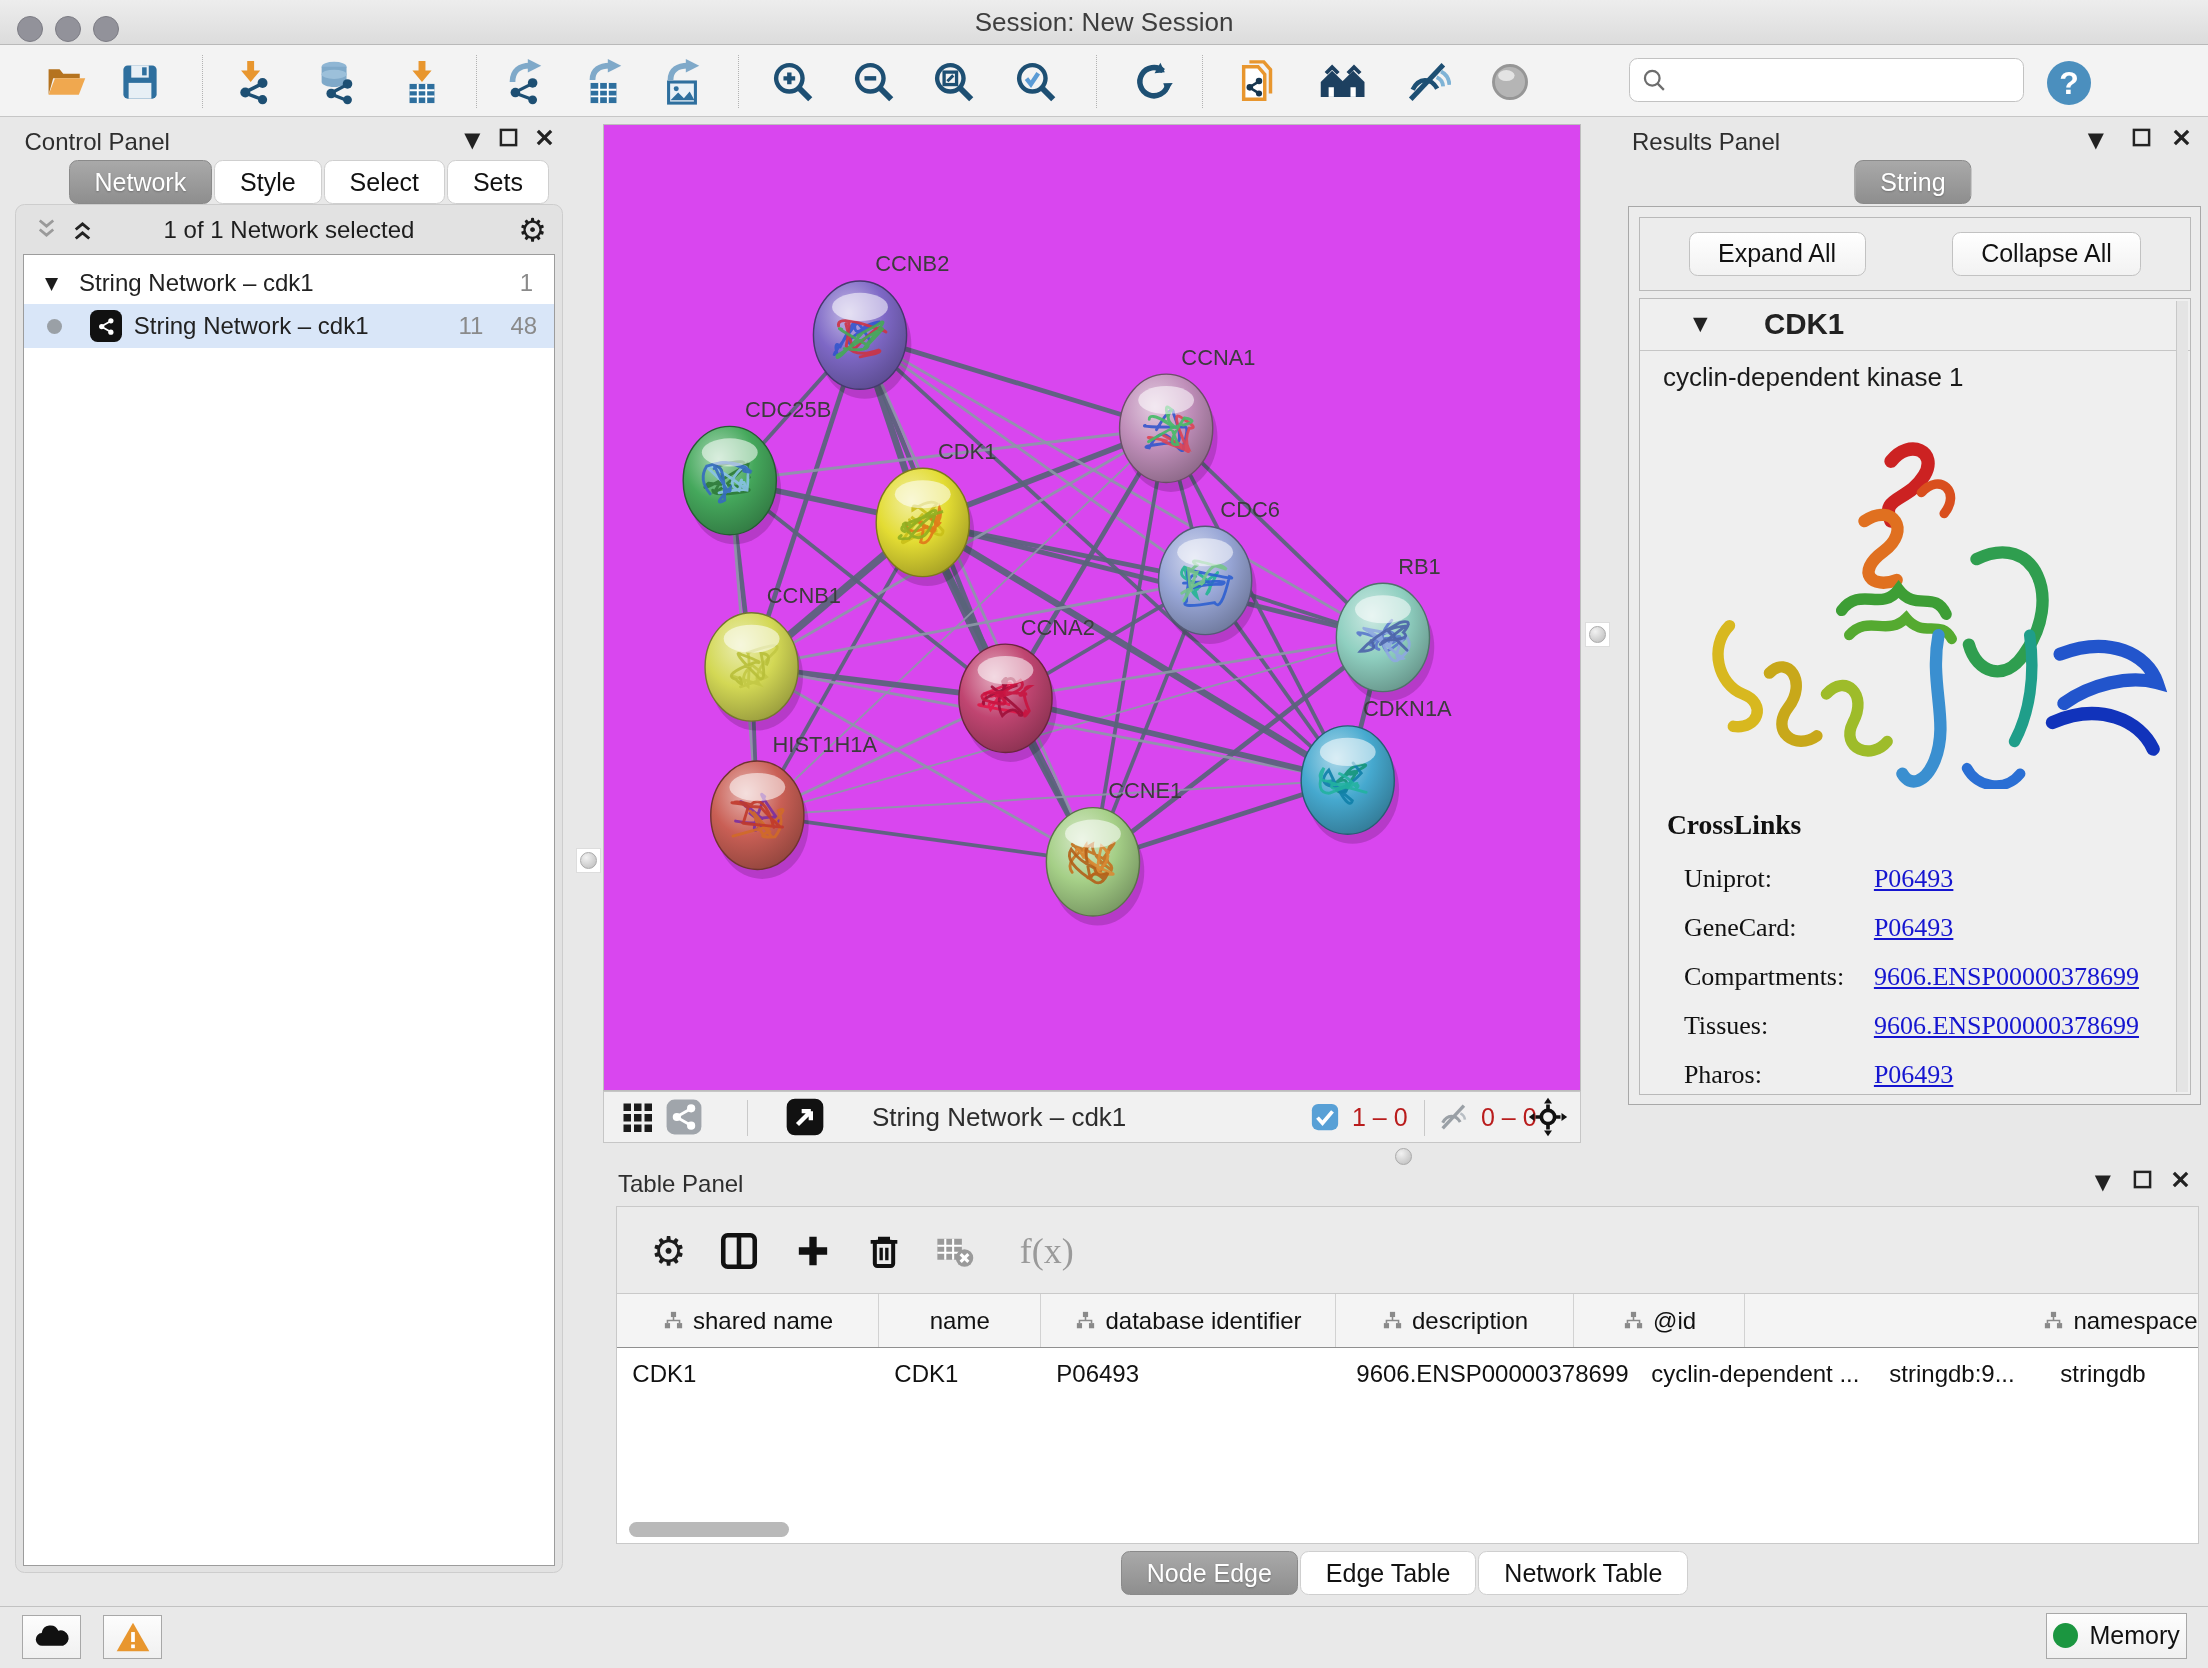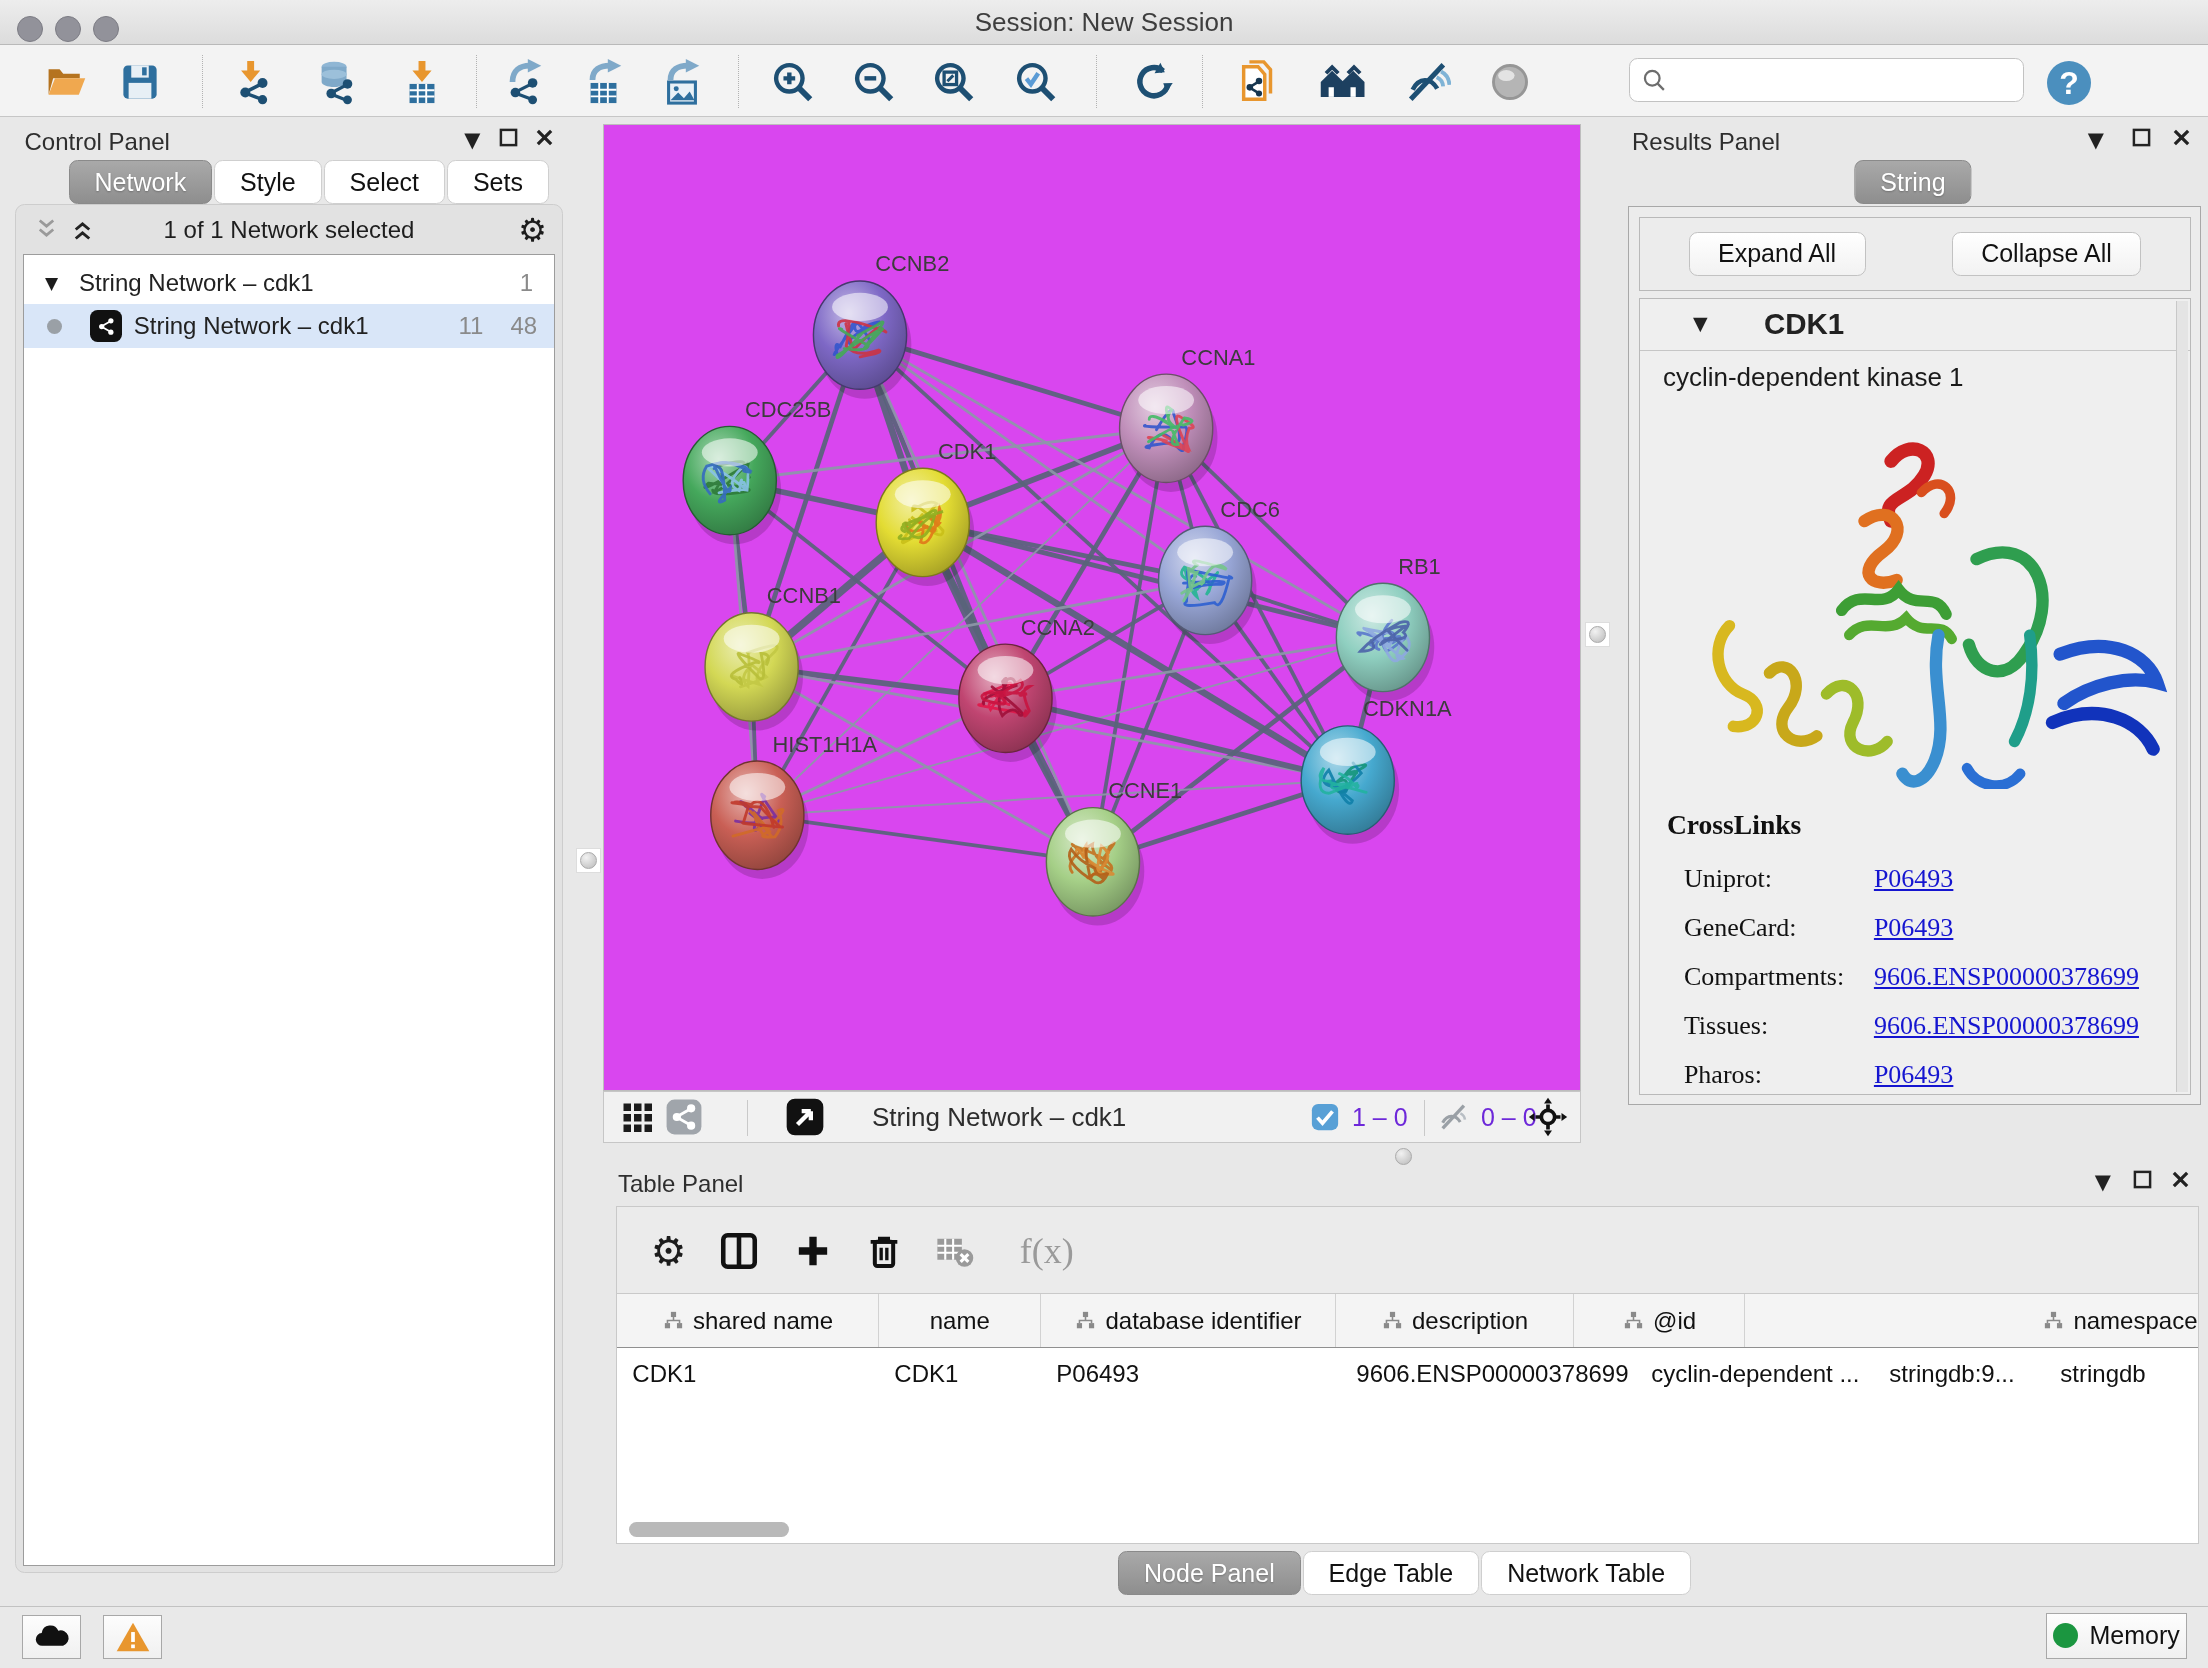--- a/index.html
+++ b/index.html
@@ -31,21 +31,21 @@
   .trow{position:absolute;left:0;right:0;height:44px;display:flex;align-items:center;font-size:24px}
   .trow .cnt{color:#8a8a8a}
   .rowsel{background:#d9e6f8}
   .sharebadge{width:32px;height:32px;border-radius:7.6px;background:#111;display:flex;align-items:center;justify-content:center;margin-right:11.4px}
   
   .canvas{left:603px;top:124px;width:978px;height:967px;background:#d946ef;border:1px solid #bdbdbd;box-sizing:border-box}
   .netstat{left:603px;top:1091px;width:978px;height:52px;background:#f1f1f1;border:1px solid #c6c6c6;box-sizing:border-box}
   .ns{position:absolute;top:0;height:50px;display:flex;align-items:center}
   .nsv{position:absolute;top:7.6px;height:36px;border-left:1px solid #c9c9c9}
   .nstext{font-size:26px;color:#2d2d2d}
-  .nsnum{font-size:25px;color:#6d28d9}
+  .nsnum{font-size:25px;color:#b91c1c}
   
   .handle{position:absolute;width:23px;height:23px;background:#fff;border:1px solid #ddd;display:flex;align-items:center;justify-content:center}
   .handle i{width:15px;height:15px;border-radius:50%;background:radial-gradient(circle at 35% 30%,#f2f2f2,#b9b9b9);border:1px solid #aaa;display:block}
   
   .results{left:1617px;top:124px;width:592px;height:1042px}
   .rtab{position:absolute;left:50%;transform:translateX(-50%);top:36px}
   .rbox{position:absolute;left:11.4px;right:7.6px;top:82px;bottom:61px;background:#ececec;border:1.9px solid #a8a8a8}
   .expbox{position:absolute;left:9.5px;right:9.5px;top:9.5px;height:72px;border:1.9px solid #b9b9b9;display:flex;align-items:center;justify-content:center;gap:86px}
   .wbtn{height:44px;padding:0 28.5px;background:linear-gradient(#ffffff,#f2f2f2);border:1px solid #c2c2c2;border-radius:8.6px;font-size:25px;font-family:inherit;color:#111}
   .cdkbox{position:absolute;left:9.5px;right:9.5px;top:91px;bottom:9.5px;border:1.9px solid #b9b9b9;background:#efefef}
@@ -776,21 +776,21 @@
           <div class="td" style="width: 300px;">P06493</div>
           <div class="td" style="width: 295px;">9606.ENSP00000378699</div>
           <div class="td" style="width: 238px;">cyclin-dependent ...</div>
           <div class="td" style="width: 171px; text-align: center;">stringdb:9...</div>
           <div class="td" style="width: 152px; flex: 1 1 0%;">stringdb</div>
         </div>
       </div>
     <div class="hscroll"></div>
   </div>
   <div class="btabs">
-    <span class="tab sel">Node Panel</span><span class="tab">Edge Table</span><span class="tab">Network Table</span>
+    <span class="tab sel">Node Edge</span><span class="tab">Edge Table</span><span class="tab">Network Table</span>
   </div>
 </div>
 
 <div class="statusbar">
   <button class="sbtn" style="left:22px">
     <svg width="38" height="28.5" viewBox="0 0 24 16">
         <path d="M6 14a4 4 0 0 1-.5-8A5.5 5.5 0 0 1 16 4.5 4.2 4.2 0 0 1 19 14z" fill="#111"></path>
       </svg>
   </button>
   <button class="sbtn" style="left:103px">

